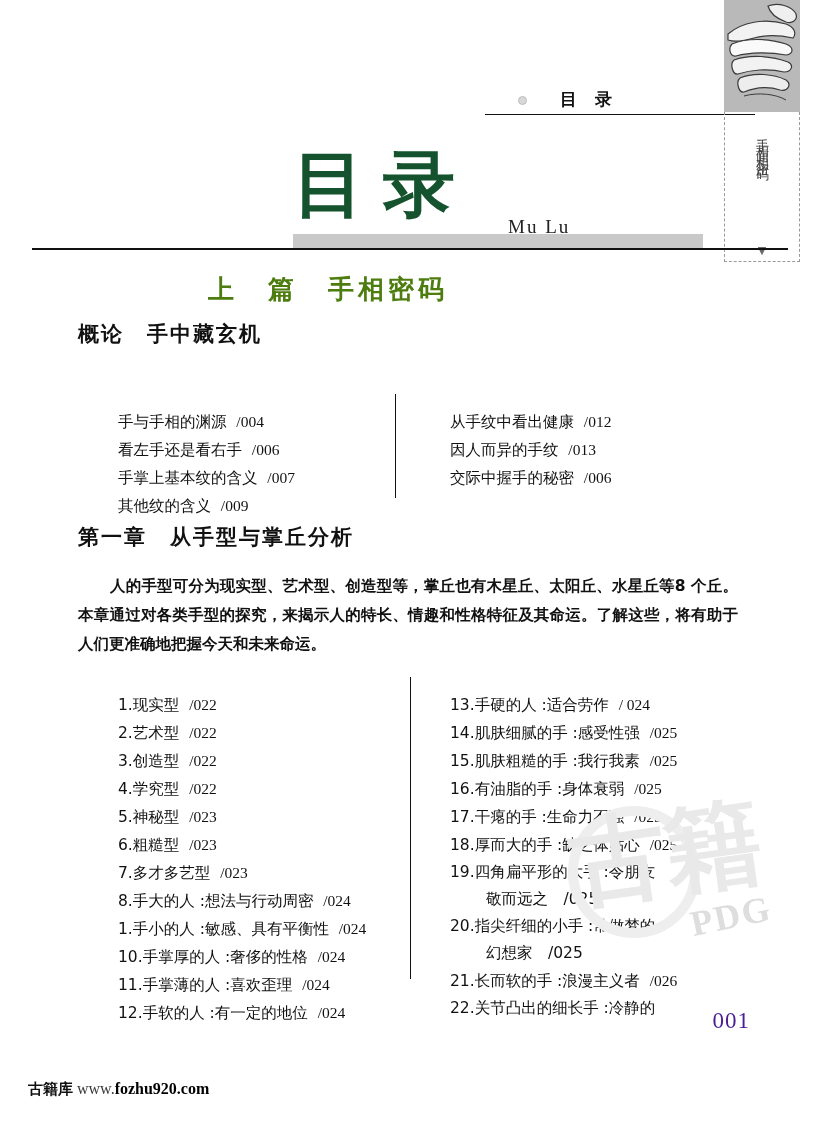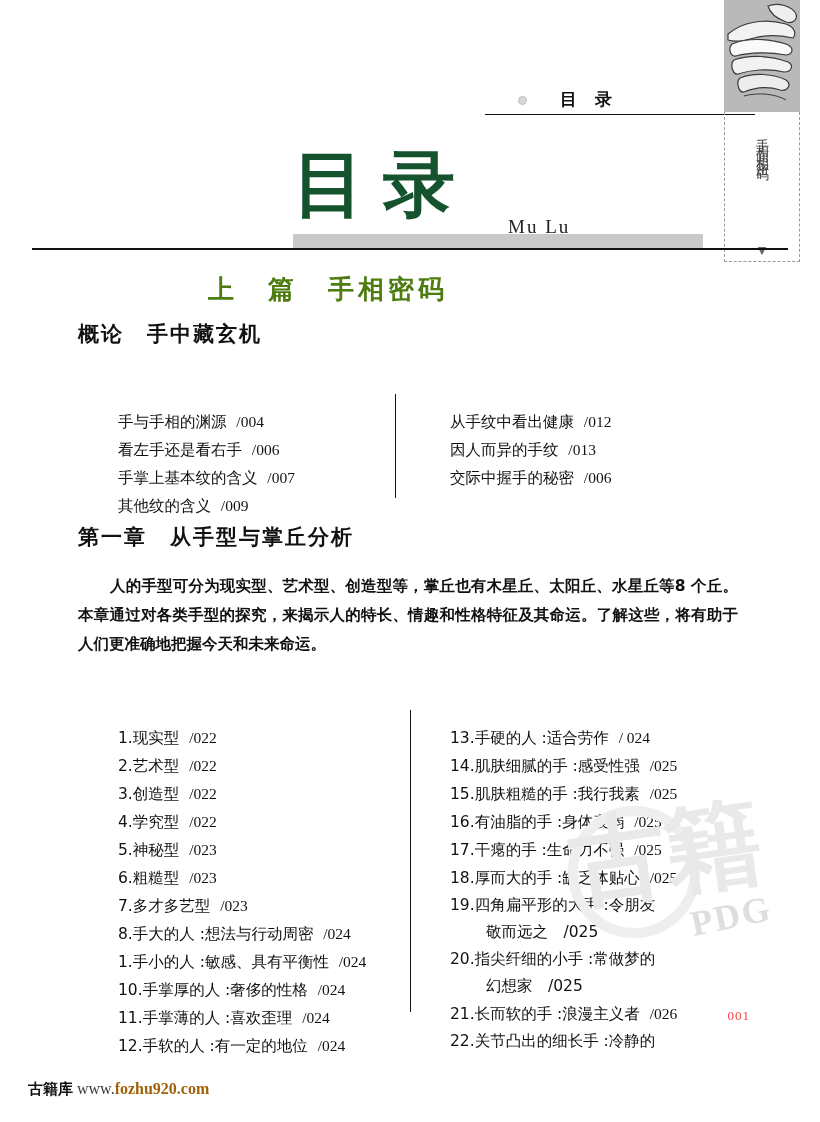--- a/index.html
+++ b/index.html
@@ -189,21 +189,21 @@
     background: #111;
   }
 
   
   #block1 { top: 392px; left: 0; width: 820px; height: 112px; }
   #block1 .col-left { left: 118px; }
   #block1 .col-right { left: 450px; }
   #block1 .divider { left: 395px; top: 2px; height: 104px; }
 
   
-  #block2 { top: 708px; left: 0; width: 700px; height: 320px; }
+  #block2 { top: 675px; left: 0; width: 700px; height: 320px; }
   #block2 .col-left { left: 118px; }
   #block2 .col-right { left: 450px; }
   #block2 .divider { left: 410px; top: 2px; height: 302px; }
 
   
   .intro-para {
     position: absolute;
     top: 572px;
     left: 78px;
     width: 660px;
@@ -214,23 +214,23 @@
     font-family: "DejaVu Sans", "Liberation Sans", sans-serif;
     text-align: justify;
     font-weight: bold;
   }
 
   
   .page-number {
     position: absolute;
     right: 70px;
     top: 1008px;
-    font-size: 13px;
+    font-size: 23px;
     letter-spacing: 1px;
-    color: #ef4444;
+    color: #4c1d95;
     font-family: "Liberation Serif", serif;
   }
 
   
   .wm-cn {
     position: absolute;
     right: 58px;
     top: 790px;
     font-size: 96px;
     color: #e9e9e9;
@@ -266,21 +266,21 @@
   
   .footer {
     position: absolute;
     left: 28px;
     top: 1080px;
     font-size: 16px;
     font-family: "Liberation Serif", serif;
   }
   .footer .brand { color: #111; font-weight: bold; font-size: 15px; }
   .footer .www { color: #3a3a3a; }
-  .footer .dom { color: #a16207; font-weight: bold; text-align: right; }
+  .footer .dom { color: #000000; font-weight: bold; text-align: right; }
 </style>
 </head>
 <body>
 
 <div class="page-header">
   <div class="header-dot"></div>
   <div class="header-title">目 录</div>
   <div class="header-rule"></div>
 </div>
 

